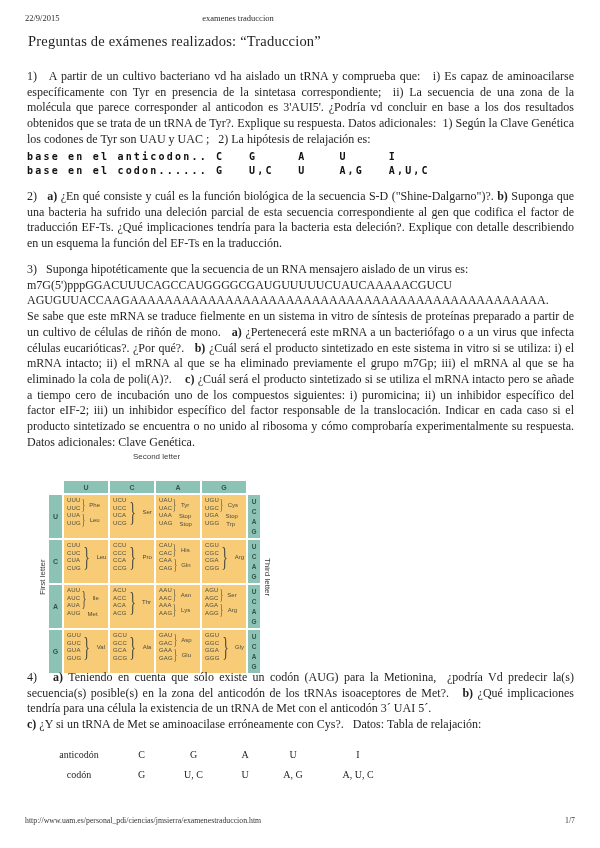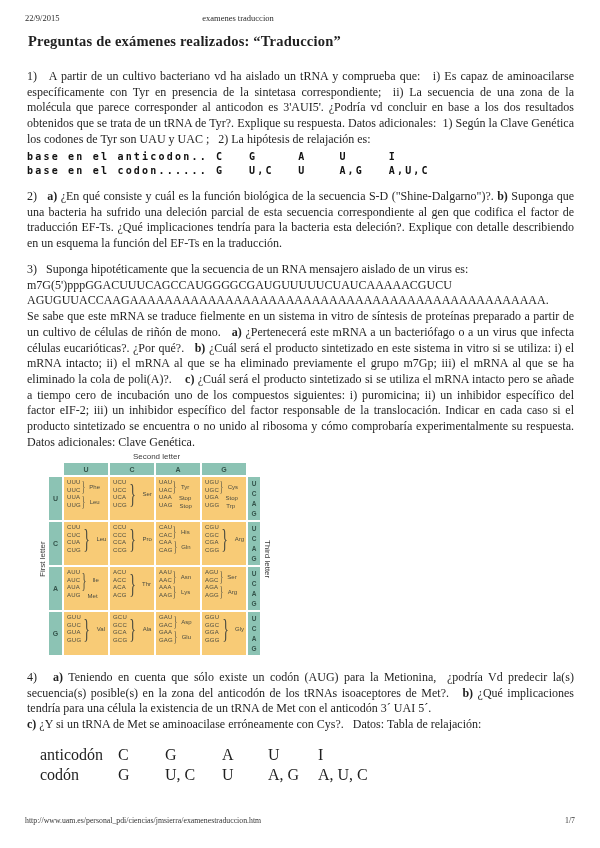--- a/index.html
+++ b/index.html
@@ -1,29 +1,29 @@
 <!DOCTYPE html>
 <html><head>
 <meta charset="utf-8">
 <style>
   html,body{margin:0;padding:0;background:#e9e9e9;}
   .page{position:relative;width:600px;height:848px;background:#ffffff;margin:0 auto;
         font-family:"Liberation Serif",serif;color:#1f1f1f;overflow:hidden;}
   .hdr{position:absolute;top:13px;left:0;width:600px;font-size:8.5px;color:#2b2b2b;}
   .hdr-date{position:absolute;left:25px;top:0;text-align:center;}
   .hdr-center{position:absolute;left:0;width:476px;text-align:center;top:0;}
-  .title{position:absolute;left:28px;top:33px;font-size:14.5px;font-weight:bold;letter-spacing:.2px;}
+  .title{position:absolute;left:28px;top:33px;font-size:14.5px;font-weight:normal;letter-spacing:.2px;}
   .para{position:absolute;left:27px;width:547px;font-size:12px;line-height:15.7px;text-align:justify;}
   .b{font-weight:bold;}
   .i{}
   .mono{position:absolute;left:27px;font-family:"DejaVu Sans Mono",monospace;font-size:10px;
         font-weight:bold;letter-spacing:2.2px;line-height:13.5px;white-space:pre;color:#111;}
   
   .gcode{position:absolute;left:36px;top:452px;font-family:"Liberation Sans",sans-serif;}
-  .gcode-top{width:211px;margin-left:15px;text-align:center;font-size:8px;color:#3b3b3b;margin-bottom:2px;}
+  .gcode-top{width:211px;margin-left:15px;text-align:center;font-size:8px;color:#3b3b3b;margin-bottom:20px;}
   .gcode-mid{display:flex;align-items:stretch;}
   .gcode-leftlabel{width:13px;display:flex;align-items:center;justify-content:center;
         writing-mode:vertical-rl;transform:rotate(180deg);font-size:8px;color:#3b3b3b;}
   .gcode-rightlabel{width:14px;display:flex;align-items:center;justify-content:center;
         writing-mode:vertical-rl;font-size:8px;color:#3b3b3b;}
   .gcode-grid{display:grid;grid-template-columns:13px repeat(4,44px) 12px;gap:2px;}
   .gc-corner{background:transparent;}
   .gc-head{background:#8cc3b4;height:12px;display:flex;align-items:center;justify-content:center;
         font-size:7px;font-weight:bold;color:#34544b;}
   .gc-rowhead{background:#8cc3b4;display:flex;align-items:center;justify-content:center;
@@ -32,21 +32,21 @@
   .gc-group{display:flex;align-items:center;}
   .gc-codons{display:flex;flex-direction:column;}
   .gc-codons div{font-size:6px;line-height:7.6px;letter-spacing:.2px;}
   .gc-brace{display:inline-block;font-family:"Liberation Serif",serif;transform:scaleX(.5);
         margin-left:-1px;color:#4c4c40;line-height:1;}
   .gc-aa{font-size:6px;margin-left:3px;}
   .gc-aa.solo{margin-left:7px;}
   .gc-third{background:#8cc3b4;display:flex;flex-direction:column;justify-content:space-around;
         align-items:center;color:#34544b;font-size:6.5px;font-weight:bold;padding:2px 0;}
   
-  .rtable{position:absolute;left:40px;top:745px;font-size:16px;line-height:19.5px;}
+  .rtable{position:absolute;left:40px;top:745px;font-size:10px;line-height:19.5px;text-align:center;}
   .rt-row{display:flex;}
   .rt-cell{white-space:nowrap;}
   .rt-cell.c0{width:78px;}
   .rt-cell.c1{width:47px;}
   .rt-cell.c2{width:57px;}
   .rt-cell.c3{width:46px;}
   .rt-cell.c4{width:50px;}
   .rt-cell.c5{width:80px;}
   .ftr{position:absolute;top:816px;left:0;width:600px;font-size:7.8px;color:#333;}
   .ftr-url{position:absolute;left:25px;top:0;}

